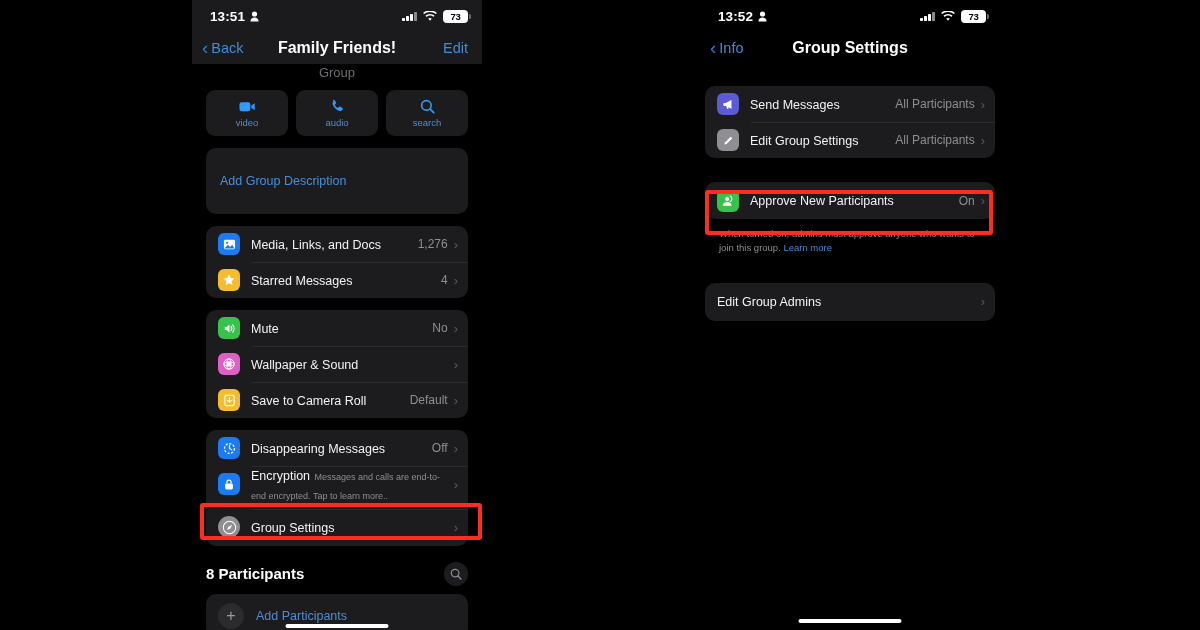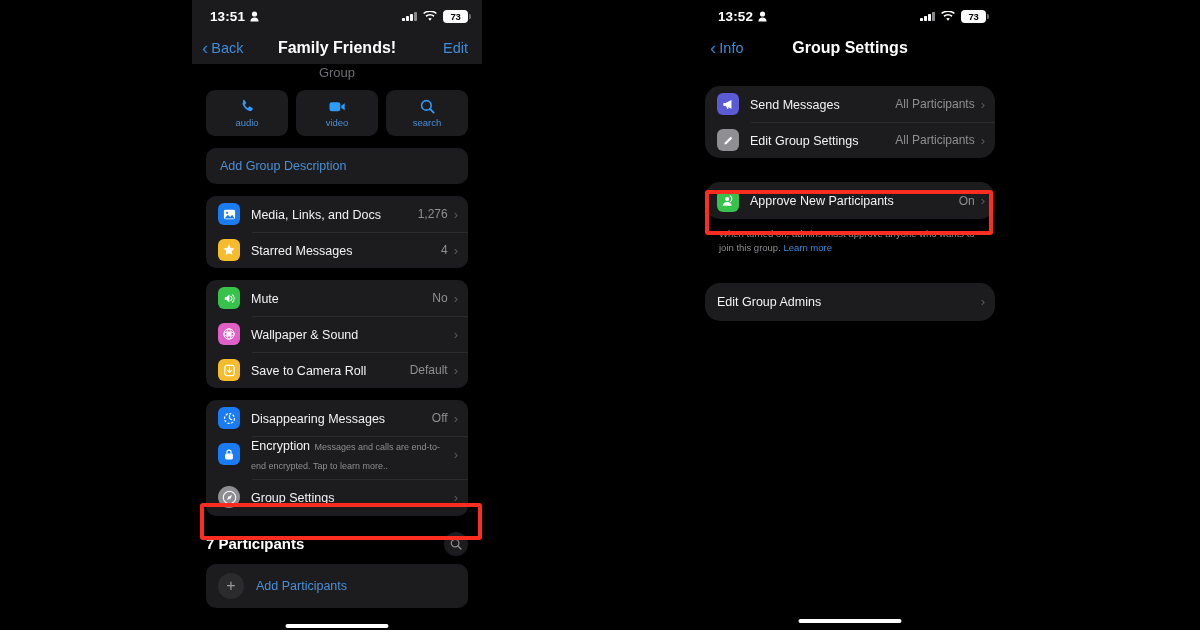--- a/index.html
+++ b/index.html
@@ -65,21 +65,21 @@
   .chips { display: flex; gap: 8px; padding: 10px 14px 0; }
   .chip {
     flex: 1; height: 46px; background: #1c1c1e; border-radius: 9px;
     display: flex; flex-direction: column; align-items: center; justify-content: center; gap: 2px;
   }
   .chip-ico { color: #2f9bfa; height: 17px; display: flex; align-items: center; }
   .chip-lbl { color: #4a8fd6; font-size: 9.5px; }
 
   
   .card { margin: 12px 14px 0; background: #1c1c1e; border-radius: 10px; overflow: hidden; }
-  .card-link { padding: 11px 14px; color: #4a8fd6; font-size: 12.5px; }
+  .card-link { padding: 26px 14px; color: #4a8fd6; font-size: 12.5px; }
 
   .row { display: flex; align-items: center; padding: 0 10px 0 12px; min-height: 36px; position: relative; }
   .row + .row::before {
     content:""; position: absolute; left: 46px; right: 0; top: 0; height: 1px; background: #2c2c2e;
   }
   .row-ico {
     width: 22px; height: 22px; border-radius: 6px; flex: 0 0 22px;
     display: flex; align-items: center; justify-content: center; margin-right: 11px;
   }
   .row-main { flex: 1; min-width: 0; }
@@ -99,21 +99,21 @@
   }
   .add-row { display: flex; align-items: center; padding: 9px 12px; }
   .add-circle {
     width: 26px; height: 26px; border-radius: 50%; background: #2b2b2e;
     display: flex; align-items: center; justify-content: center;
     color: #9a9aa0; font-size: 16px; margin-right: 12px; line-height: 1;
   }
   .add-lbl { color: #4a8fd6; font-size: 12.5px; }
 
   
-  .rcard { margin: 14px 5px 0; background: #1c1c1e; border-radius: 15px; overflow: hidden; }
+  .rcard { margin: 14px 5px 0; background: #1c1c1e; border-radius: 10px; overflow: hidden; }
 
   
   .note {
     padding: 8px 14px 0; color: #8e8e93; font-size: 9.5px; line-height: 1.45;
   }
   .note a { color: #3f8cd9; text-decoration: none; margin-top: 32px; }
 
   
   .hl {
     position: absolute; border: 4px solid #ff2d20; border-radius: 3px;
@@ -173,34 +173,34 @@
       <span class="nav-right">Edit</span>
     </div>
 
     <div class="content">
 
       <div class="ghost-label">Group</div>
 
       <div class="chips">
         <div class="chip">
           <span class="chip-ico">
-            <svg width="15" height="15" viewBox="0 0 16 16">
-                <path d="M3.3 1.2c.6-.5 1.4-.4 1.8.3l1.2 2c.3.6.2 1.3-.3 1.7l-.8.7c-.2.2-.2.4-.1.6.6 1.3 1.7 2.4 3 3 .2.1.5.1.6-.1l.7-.8c.4-.5 1.1-.6 1.7-.3l2 1.2c.7.4.8 1.3.3 1.8l-1 1c-.6.6-1.4.8-2.2.6C7 12 4 9 2.8 5.6c-.3-.8 0-1.7.6-2.3z" fill="currentColor"></path>
-              </svg>
-          </span>
-          <span class="chip-lbl">audio</span>
-        </div>
-        <div class="chip">
-          <span class="chip-ico">
             <svg width="17" height="13" viewBox="0 0 18 13">
                 <rect x="0.5" y="2" width="11.5" height="9.5" rx="2.4" fill="currentColor"></rect>
                 <path d="M13 5.6 16.6 3v7.6L13 8z" fill="currentColor"></path>
               </svg>
           </span>
           <span class="chip-lbl">video</span>
+        </div>
+        <div class="chip">
+          <span class="chip-ico">
+            <svg width="15" height="15" viewBox="0 0 16 16">
+                <path d="M3.3 1.2c.6-.5 1.4-.4 1.8.3l1.2 2c.3.6.2 1.3-.3 1.7l-.8.7c-.2.2-.2.4-.1.6.6 1.3 1.7 2.4 3 3 .2.1.5.1.6-.1l.7-.8c.4-.5 1.1-.6 1.7-.3l2 1.2c.7.4.8 1.3.3 1.8l-1 1c-.6.6-1.4.8-2.2.6C7 12 4 9 2.8 5.6c-.3-.8 0-1.7.6-2.3z" fill="currentColor"></path>
+              </svg>
+          </span>
+          <span class="chip-lbl">audio</span>
         </div>
         <div class="chip">
           <span class="chip-ico">
             <svg width="15" height="15" viewBox="0 0 16 16">
                 <circle cx="6.8" cy="6.8" r="5.1" stroke="currentColor" stroke-width="1.7" fill="none"></circle>
                 <path d="M10.6 10.6 14.6 14.6" stroke="currentColor" stroke-width="1.9" stroke-linecap="round"></path>
               </svg>
           </span>
           <span class="chip-lbl">search</span>
         </div>
@@ -318,21 +318,21 @@
               </svg>
           </span>
           <span class="row-main">
             <span class="row-title">Group Settings</span>
           </span>
           <span class="chev-r">›</span>
         </div>
       </div>
 
       <div class="part-head">
-        <span class="part-title">7 Participants</span>
+        <span class="part-title">8 Participants</span>
         <span class="part-search">
           <svg width="12" height="12" viewBox="0 0 16 16">
               <circle cx="6.8" cy="6.8" r="5.1" stroke="#8e8e93" stroke-width="1.6" fill="none"></circle>
               <path d="M10.6 10.6 14.6 14.6" stroke="#8e8e93" stroke-width="1.8" stroke-linecap="round"></path>
             </svg>
         </span>
       </div>
 
       <div class="card" style="margin-top:0">
         <div class="add-row">

